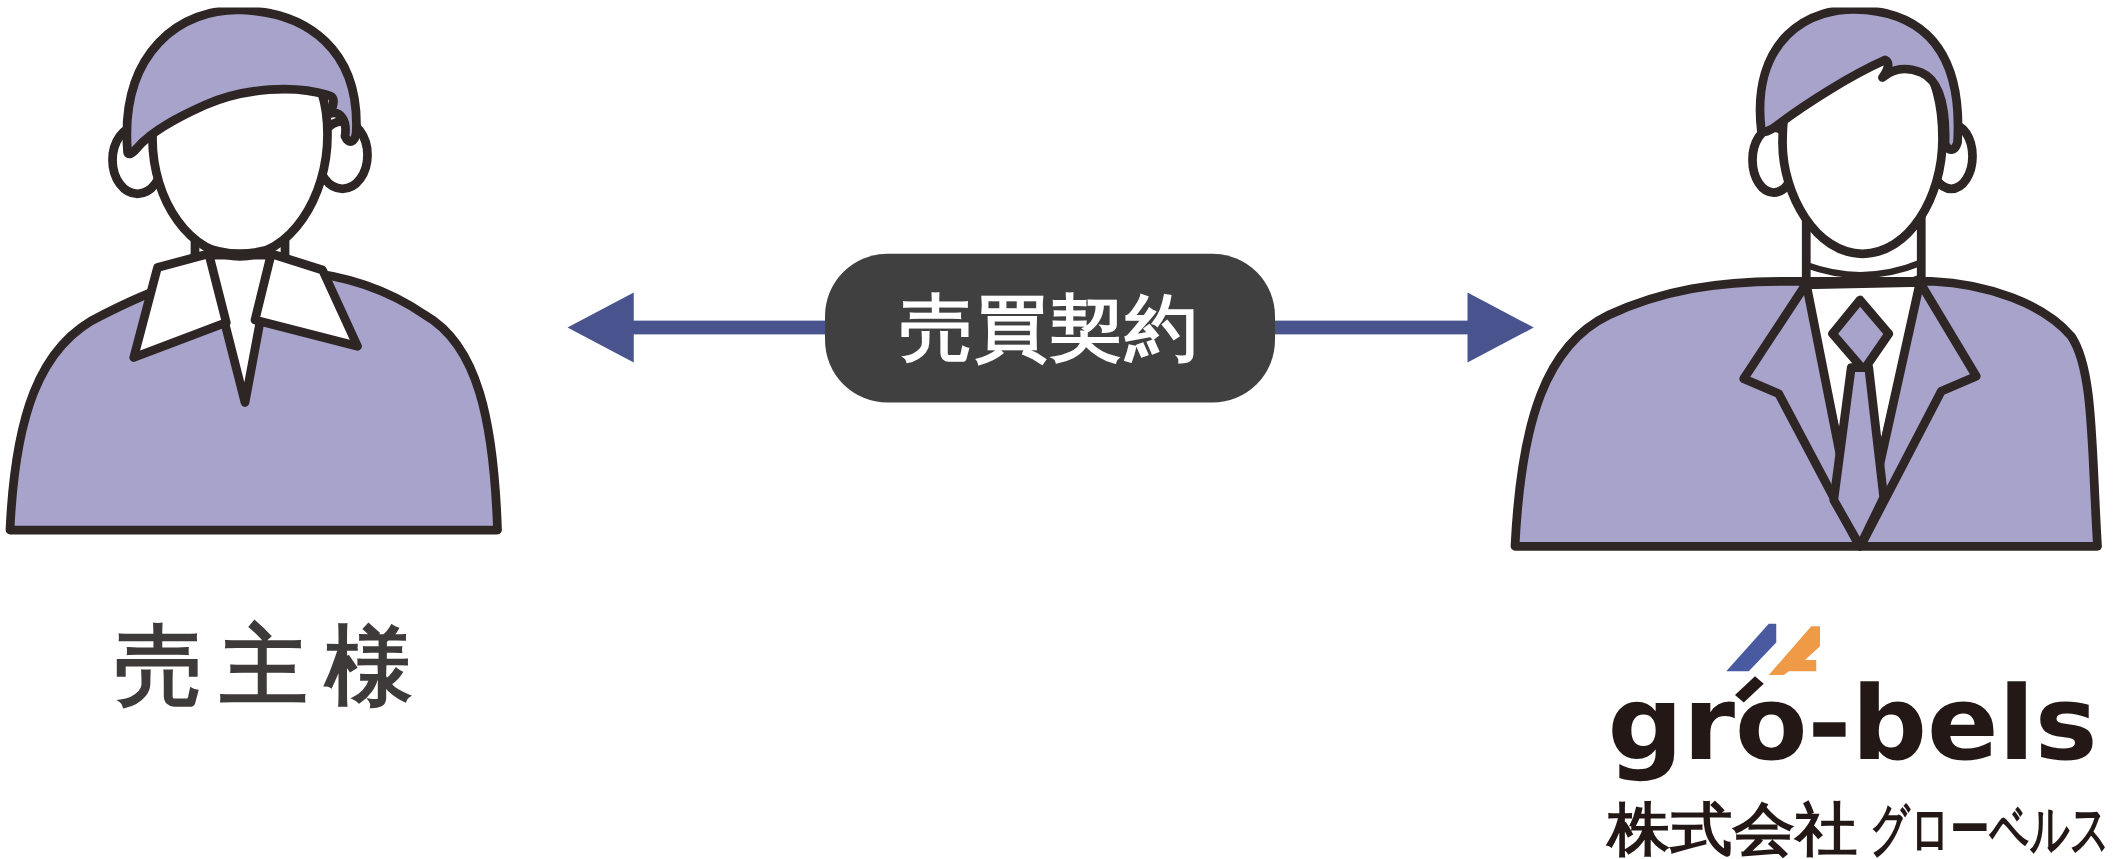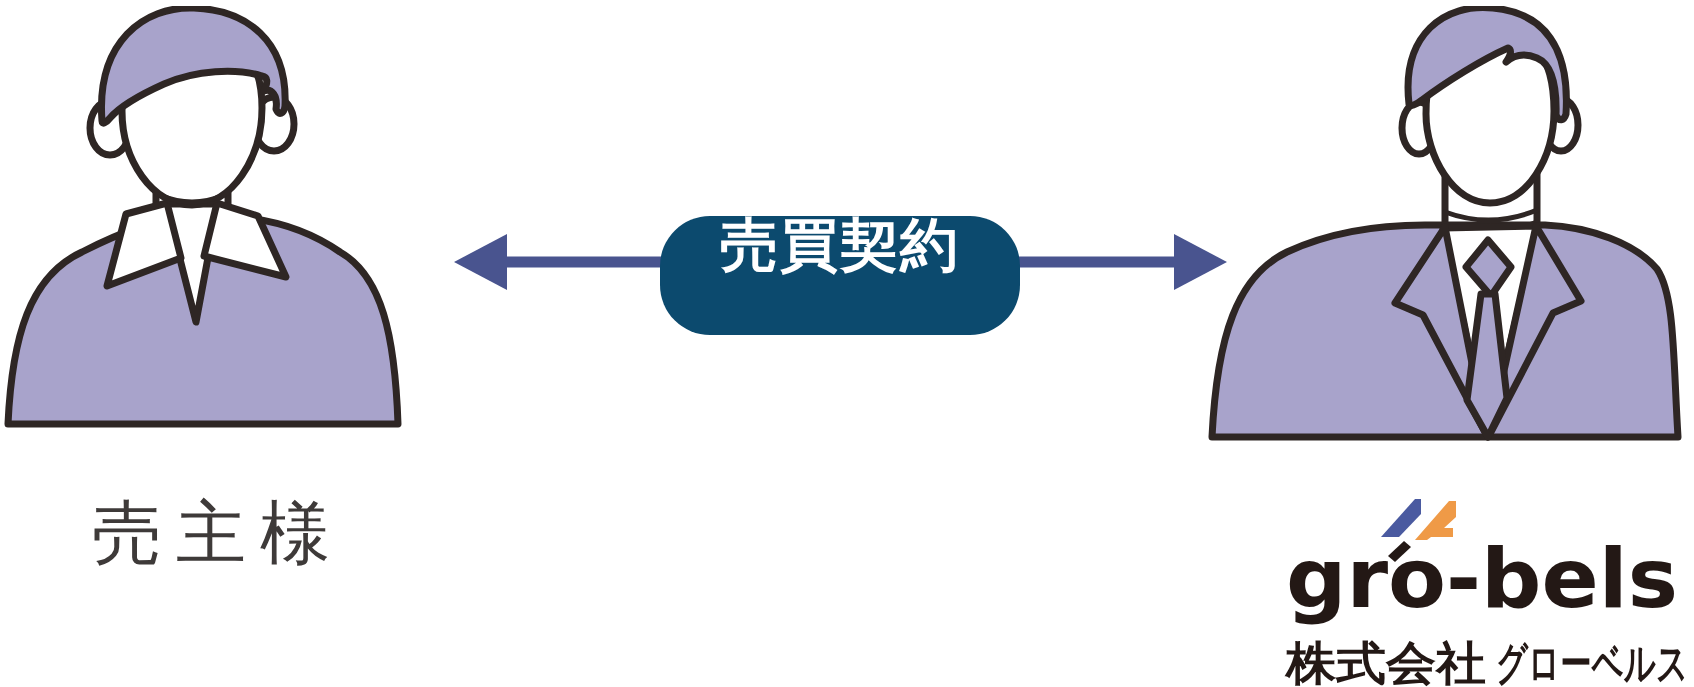--- a/index.html
+++ b/index.html
@@ -9,29 +9,29 @@
     background:#ffffff;
     overflow:hidden;
     font-family:"Liberation Sans","DejaVu Sans",sans-serif;
   }
   .abs{position:absolute;}
 
   
   #seller-label{
     left:92px;top:487px;width:270px;
     font-size:70px;letter-spacing:14px;
-    color:#3e3a39;font-weight:400;
+    color:#3e3a39;font-weight:700;
     white-space:nowrap;
   }
 
   
   #contract-badge{
-    left:660px;top:216px;width:360px;height:119px;
-    background:#0c4a6e;border-radius:50px;
-    display:flex;align-items:flex-start;justify-content:center;
+    left:660px;top:203px;width:360px;height:119px;
+    background:#404040;border-radius:50px;
+    display:flex;align-items:center;justify-content:center;
   }
   #contract-badge .txt{
     color:#ffffff;font-size:58px;font-weight:600;
     letter-spacing:2px;white-space:nowrap;line-height:1;
   }
 
   
   .oln{stroke:#2e2624;stroke-width:7;stroke-linejoin:round;stroke-linecap:round;}
   .oln5{stroke:#2e2624;stroke-width:5;stroke-linejoin:round;stroke-linecap:round;fill:none;}
   .purple{fill:#a8a3cb;}

